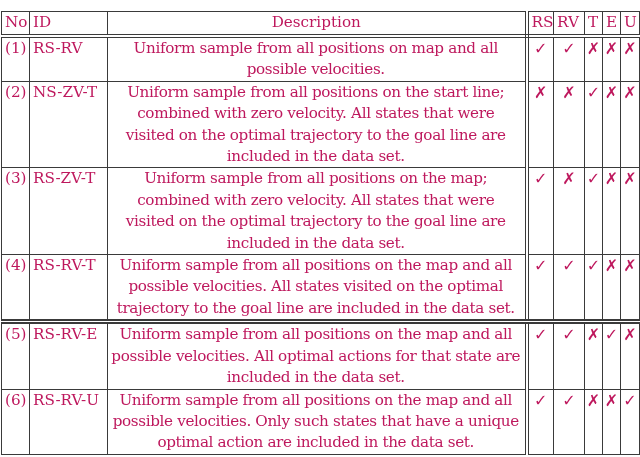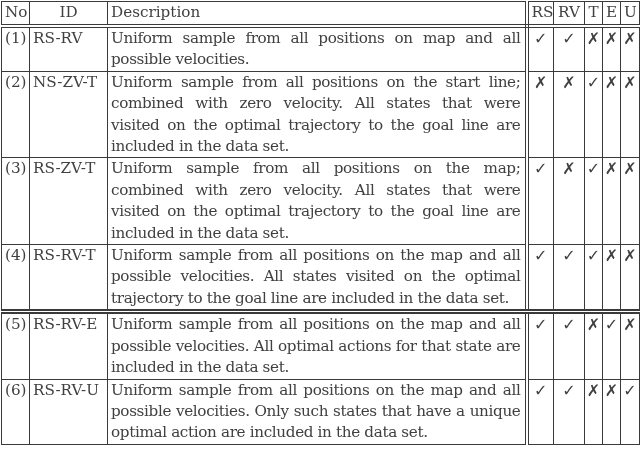--- a/index.html
+++ b/index.html
@@ -1,46 +1,46 @@
 <!DOCTYPE html>
 <html><head>
   <meta charset="utf-8">
   <style>
     html, body { margin: 0; padding: 0; background: #ffffff; }
     body { width: 640px; height: 457px; overflow: hidden; position: relative; }
     .tbl {
-      position: absolute; left: 1px; top: 1px;
+      position: absolute; left: 1px; top: 11px;
       width: 638px;
       border-collapse: collapse;
       font-family: "DejaVu Serif", "Liberation Serif", serif;
       font-size: 15.2px;
-      color: #404040;
+      color: #be185d;
       table-layout: fixed;
     }
     .tbl td, .tbl th {
       border: 1.3px solid #3a3a3a;
       padding: 0 3px;
       vertical-align: top;
       font-weight: normal;
       line-height: 21.4px;
     }
     .tbl th { text-align: left; }
     .tbl .c { text-align: left; }
     .tbl .desc { text-align: justify; padding: 0 4px 0 3px; letter-spacing: -0.35px; word-spacing: 0px; }
     .tbl .mark {
       text-align: center; padding: 0; font-family: "DejaVu Sans", sans-serif;
       font-size: 16px; font-weight: bold; font-style: italic;
     }
     
     .tbl tr.hdr th { border-bottom: 4px double #3a3a3a; height: 22px; }
     
-    .tbl .dblR { border-right: 4px double #3a3a3a; }
+    .tbl .dblR { border-right: 4px double #3a3a3a; text-align: center; }
     
     .tbl tr.grpEnd td { border-bottom: 5px double #3a3a3a; }
-    .hdr th.c { text-align: center; }
+    .hdr th.c { }
   </style>
 </head>
 <body>
 
 <table class="tbl">
   <colgroup>
     <col style="width:28px">
     <col style="width:78px">
     <col style="width:419px">
     <col style="width:27px">

